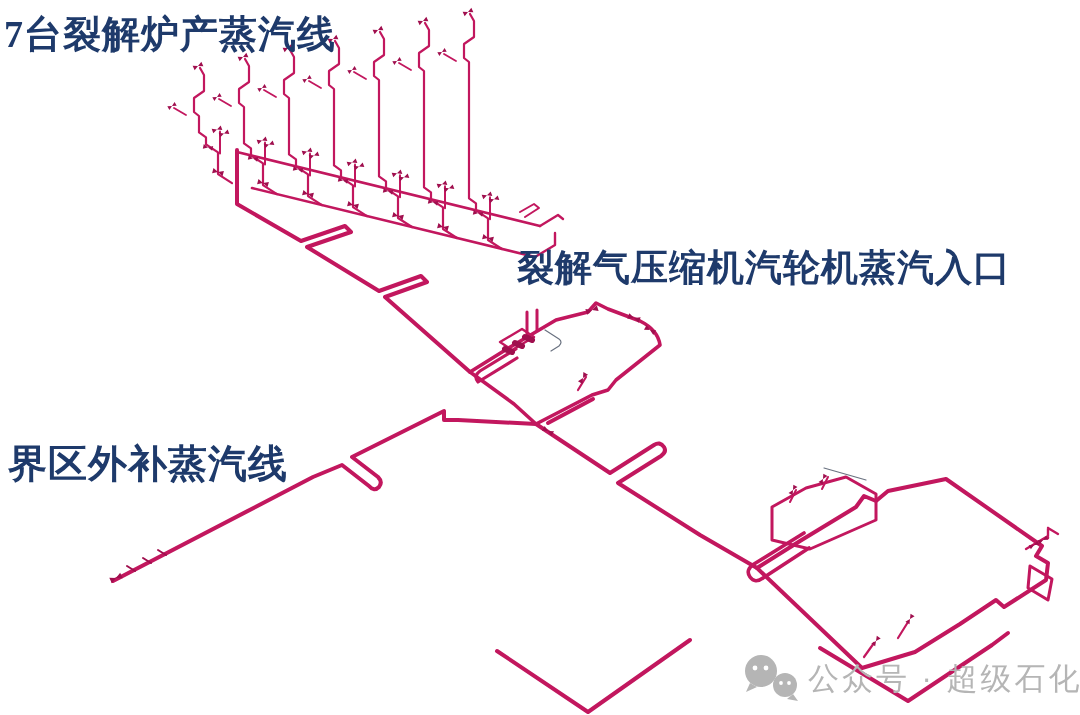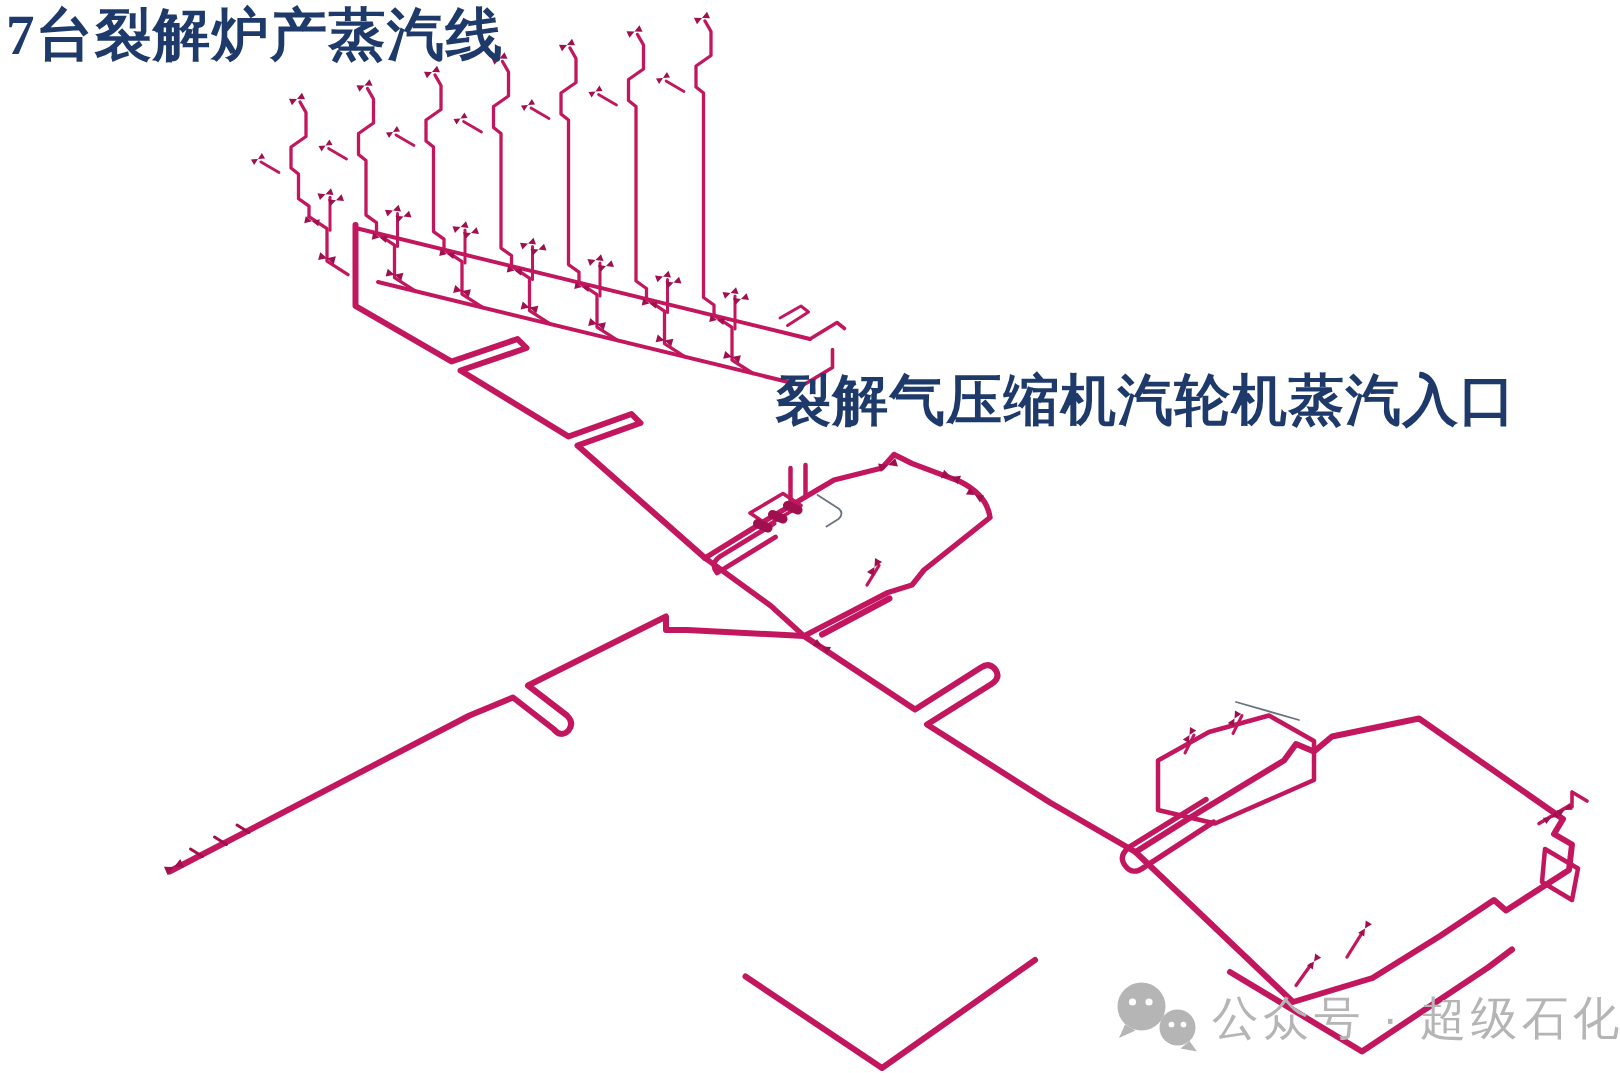--- a/index.html
+++ b/index.html
@@ -5,21 +5,21 @@
   html,body{margin:0;padding:0;background:#fff;}
   .stage{position:relative;width:1080px;height:715px;background:var(--bg,#fff);overflow:hidden;
          font-family:"Liberation Sans",sans-serif;}
   .stage svg{position:absolute;left:0;top:0;}
   .pipe{fill:none;stroke:var(--pipe);stroke-linecap:round;stroke-linejoin:round;}
   .pipe-d{fill:none;stroke:var(--pipe-dark);stroke-linecap:round;stroke-linejoin:round;}
   .thin{fill:none;stroke:var(--thin);stroke-width:1.2;stroke-linecap:round;stroke-linejoin:round;}
   .valve{fill:var(--pipe-dark);stroke:none;}
   .lbl{position:absolute;color:var(--label);font-family:"Liberation Serif","DejaVu Serif",serif;
        font-weight:700;white-space:nowrap;letter-spacing:1px;line-height:1.1;}
-  #lbl-furnace{left:4px;top:4px;font-size:38px;}
+  #lbl-furnace{left:4px;top:14px;font-size:38px;}
   #lbl-turbine{left:497px;top:248px;font-size:37px;margin-left:20px;}
   #lbl-makeup{left:8px;top:443px;font-size:39px;}
   .wm-text{position:absolute;left:808px;top:658px;font-size:31px;color:var(--wm);
            font-weight:400;letter-spacing:3px;white-space:nowrap;
            font-family:"Liberation Sans",sans-serif;}
   .wm-ic{fill:var(--wm);}
   .wm-eye{fill:#fff;}
 </style>
 </head>
 <body>
@@ -182,14 +182,15 @@
       <circle class="wm-eye" cx="766" cy="668" r="2.4"></circle>
       <circle class="wm-ic" cx="785" cy="685" r="12"></circle>
       <path class="wm-ic" d="M 793 694 l 5 7 l -11 -2 Z"></path>
       <circle class="wm-eye" cx="781" cy="683" r="1.9"></circle>
       <circle class="wm-eye" cx="789" cy="683" r="1.9"></circle>
     </g>
   </svg>
 
   <div class="lbl" id="lbl-furnace">7台裂解炉产蒸汽线</div>
   <div class="lbl" id="lbl-turbine">裂解气压缩机汽轮机蒸汽入口</div>
+  <div class="lbl" id="lbl-makeup">界区外补蒸汽线</div>
   <div class="wm-text">公众号 · 超级石化</div>
 </div>
 
 </body></html>

